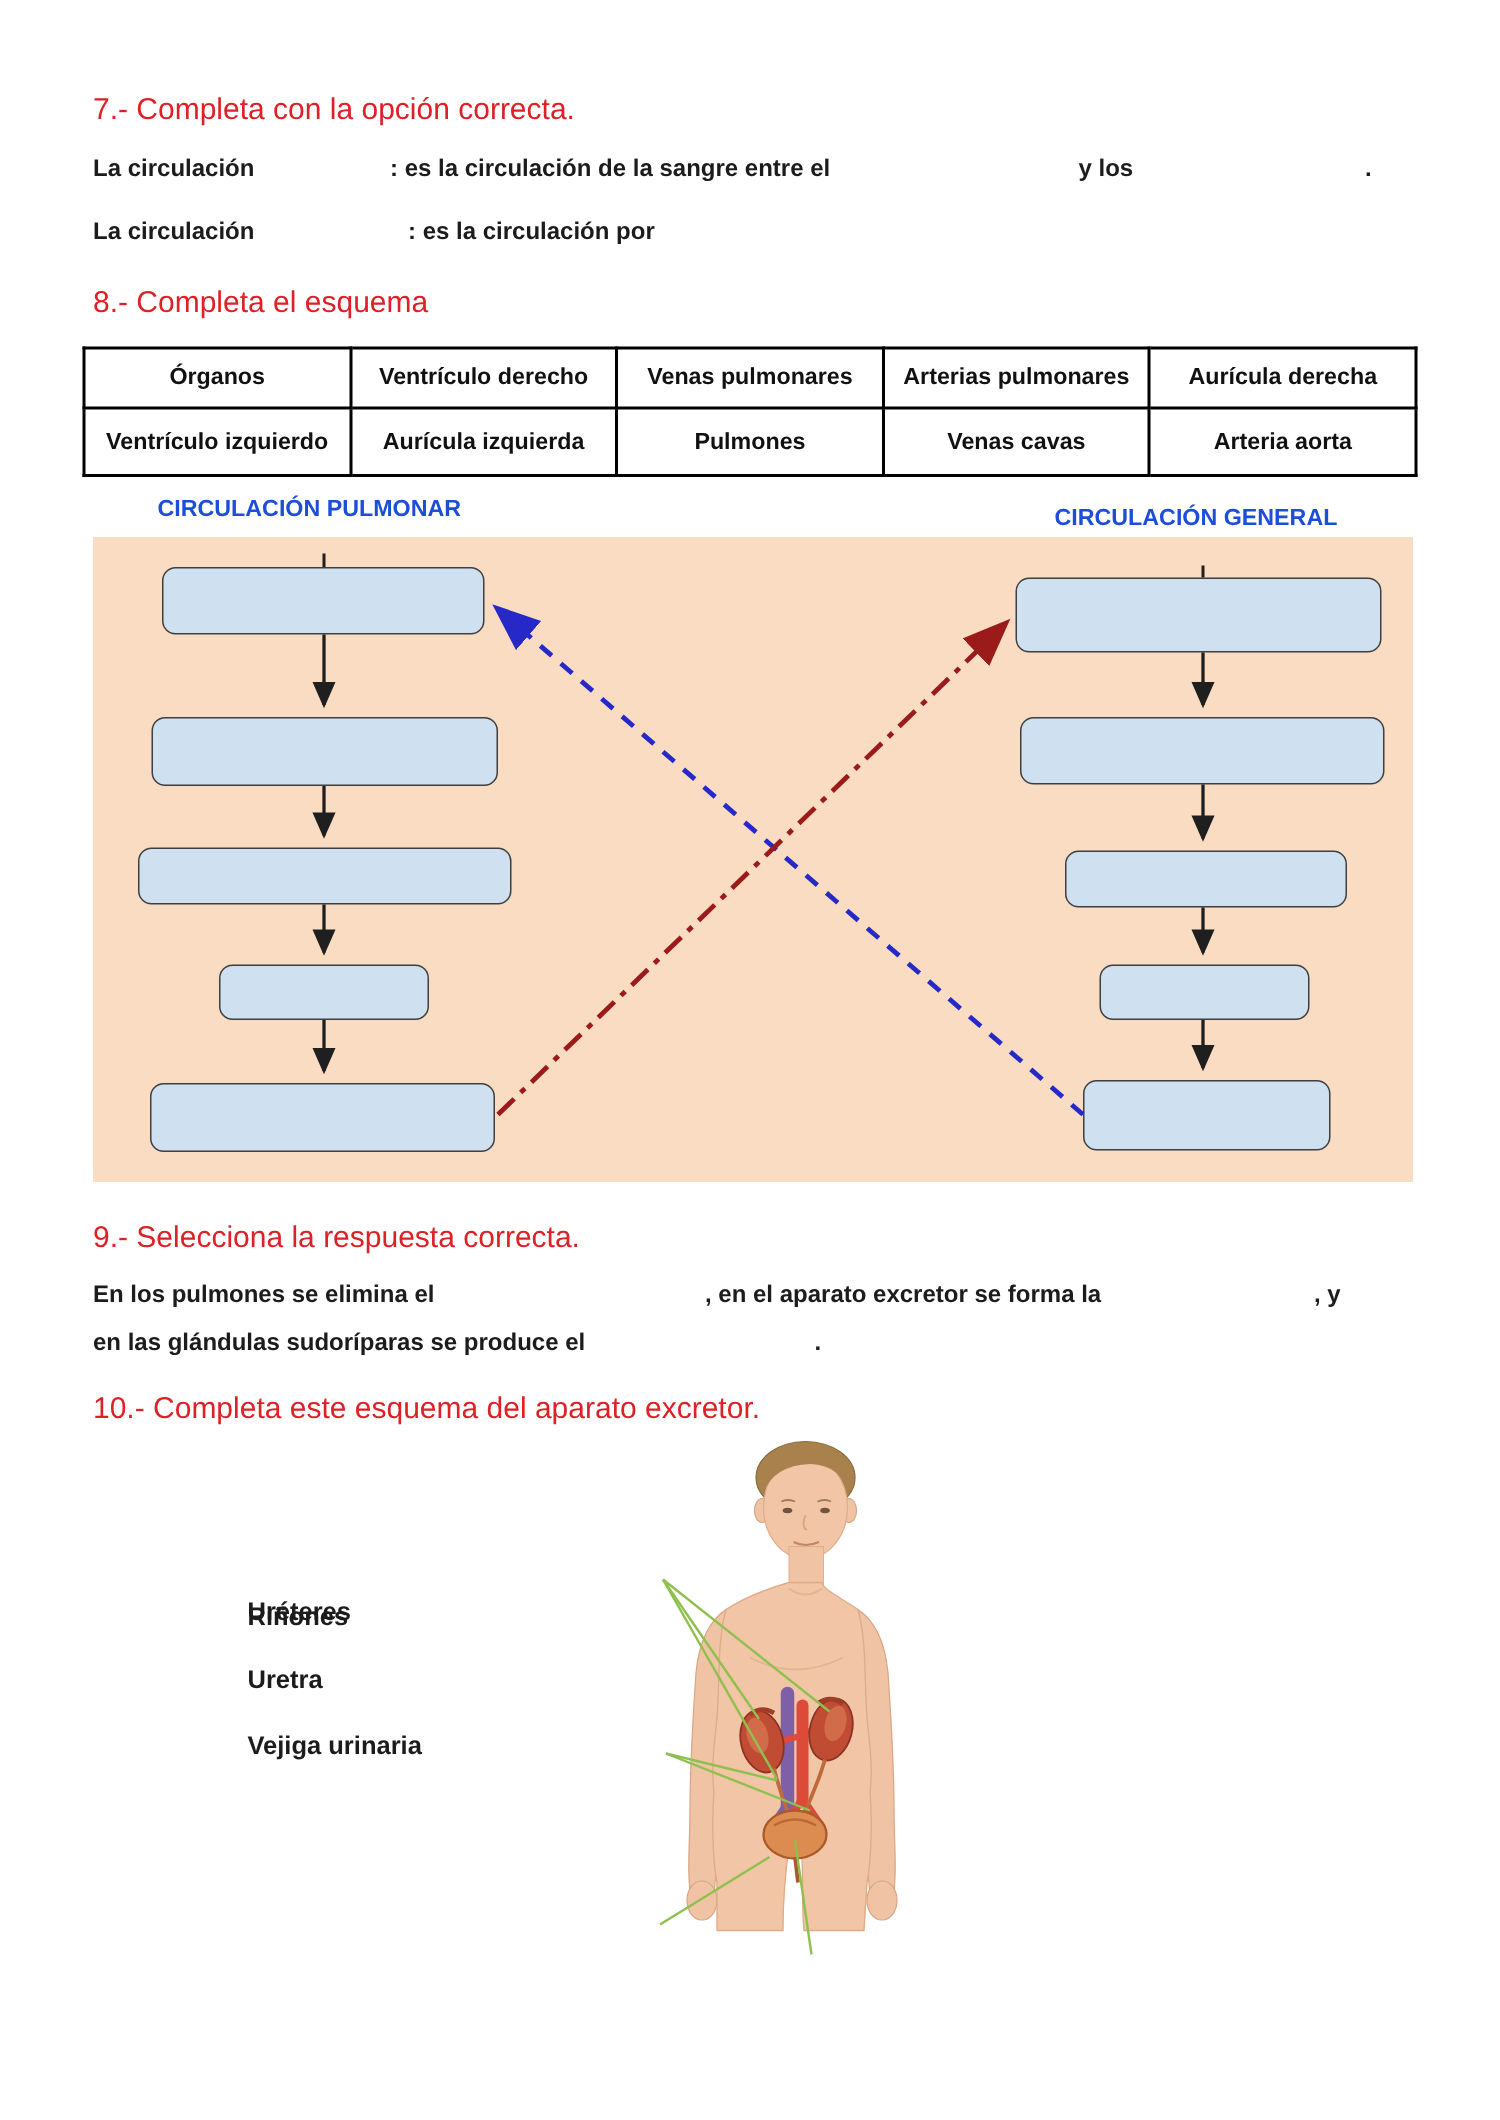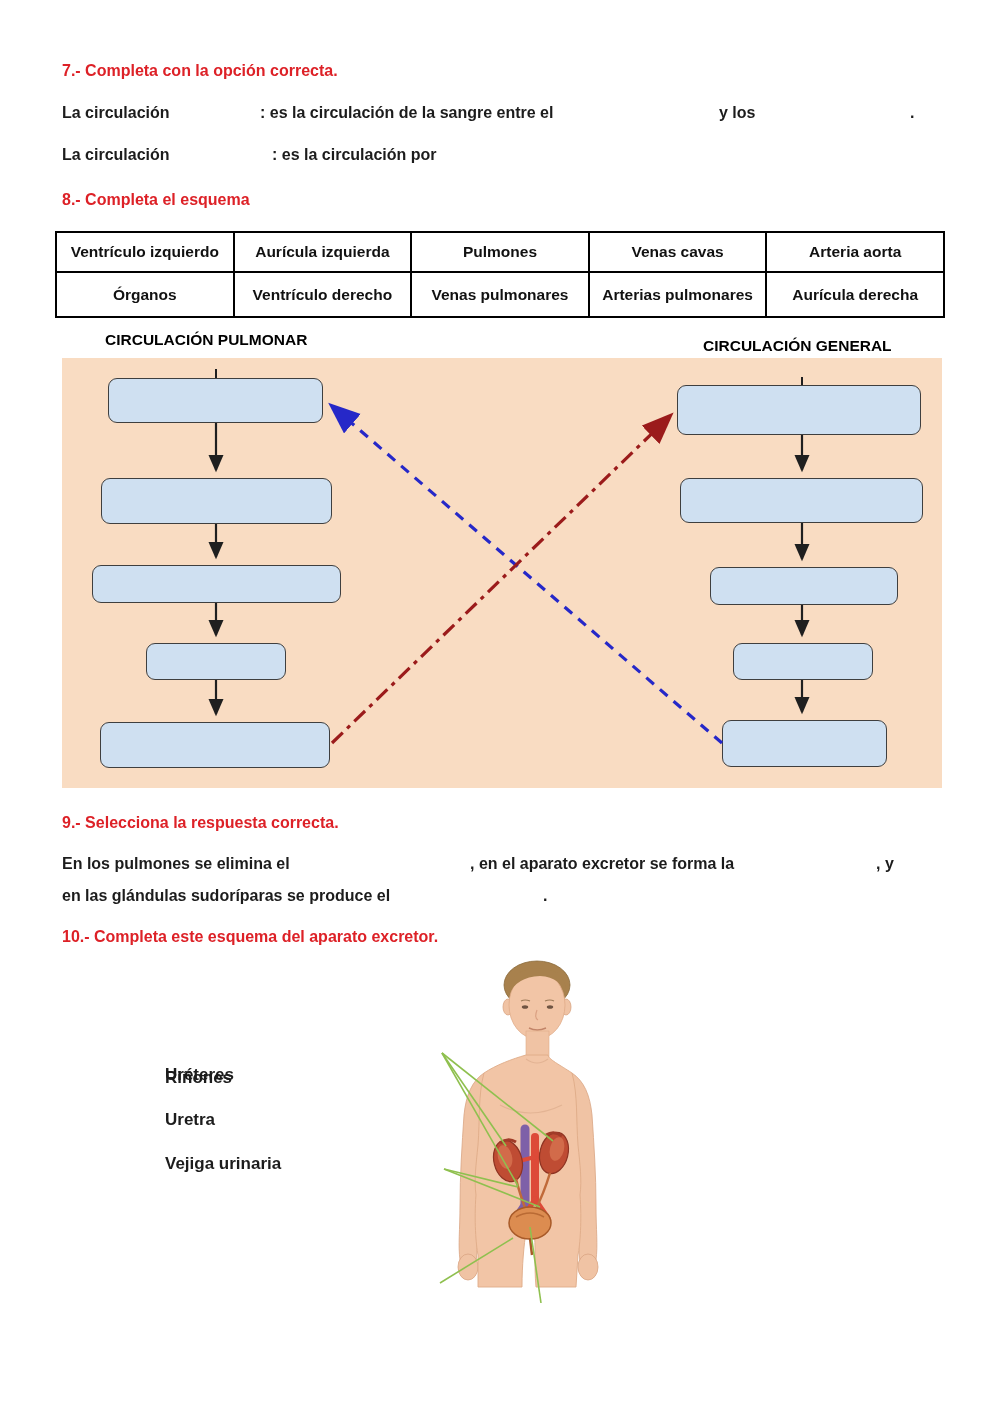--- a/index.html
+++ b/index.html
@@ -7,22 +7,22 @@
   body {
     width: 1000px; height: 1413px;
     position: relative;
     font-family: "Liberation Sans", sans-serif;
     color: #1a1a1a;
     overflow: hidden;
   }
   .abs { position: absolute; }
   .red-heading {
     color: #dd2127;
-    font-weight: bold;
-    font-size: 16px;
+    font-weight: normal;
+    font-size: 20px;
     white-space: nowrap;
   }
   .body-text {
     font-weight: bold;
     font-size: 16px;
     color: #1c1c1c;
     white-space: nowrap;
   }
   .blank {
     height: 22px;
@@ -40,21 +40,21 @@
     text-align: center;
     vertical-align: middle;
     font-weight: bold;
     font-size: 15.5px;
     color: #111;
   }
   .answers-table tr:nth-child(1) td { height: 40px; }
   .answers-table tr:nth-child(2) td { height: 45px; }
   
   .diagram-title {
-    color: #000000;
+    color: #1d4ed8;
     font-weight: bold;
     font-size: 15.5px;
     white-space: nowrap;
   }
   .diagram-area {
     left: 62px; top: 358px; width: 880px; height: 430px;
     background: #f9dcc2;
   }
   .flow-box {
     position: absolute;
@@ -90,32 +90,32 @@
 <span class="abs body-text" style="left:62px; top:146px;">La circulación</span>
 <span class="abs blank" style="left:168px; top:144px; width:100px;"></span>
 <span class="abs body-text" style="left:272px; top:146px;">: es la circulación por</span>
 <span class="abs blank" style="left:455px; top:144px; width:200px;"></span>
 
 <div class="abs red-heading" style="left:62px; top:191px;">8.- Completa el esquema</div>
 
 <table class="abs answers-table">
   <tbody>
       <tr>
+    <td>Órganos</td>
+    <td>Ventrículo derecho</td>
+    <td>Venas pulmonares</td>
+    <td>Arterias pulmonares</td>
+    <td>Aurícula derecha</td>
+  </tr>
+  <tr>
     <td>Ventrículo izquierdo</td>
     <td>Aurícula izquierda</td>
     <td>Pulmones</td>
     <td>Venas cavas</td>
     <td>Arteria aorta</td>
-  </tr>
-  <tr>
-    <td>Órganos</td>
-    <td>Ventrículo derecho</td>
-    <td>Venas pulmonares</td>
-    <td>Arterias pulmonares</td>
-    <td>Aurícula derecha</td>
   </tr>
 </tbody>
   </table>
 
 <div class="abs diagram-title" style="left:105px; top:331px;">CIRCULACIÓN PULMONAR</div>
 <div class="abs diagram-title" style="left:703px; top:337px;">CIRCULACIÓN GENERAL</div>
 
 <div class="abs diagram-area">
 
   <div class="flow-box" style="left:46px;  top:20px;  width:215px; height:45px;"></div>

